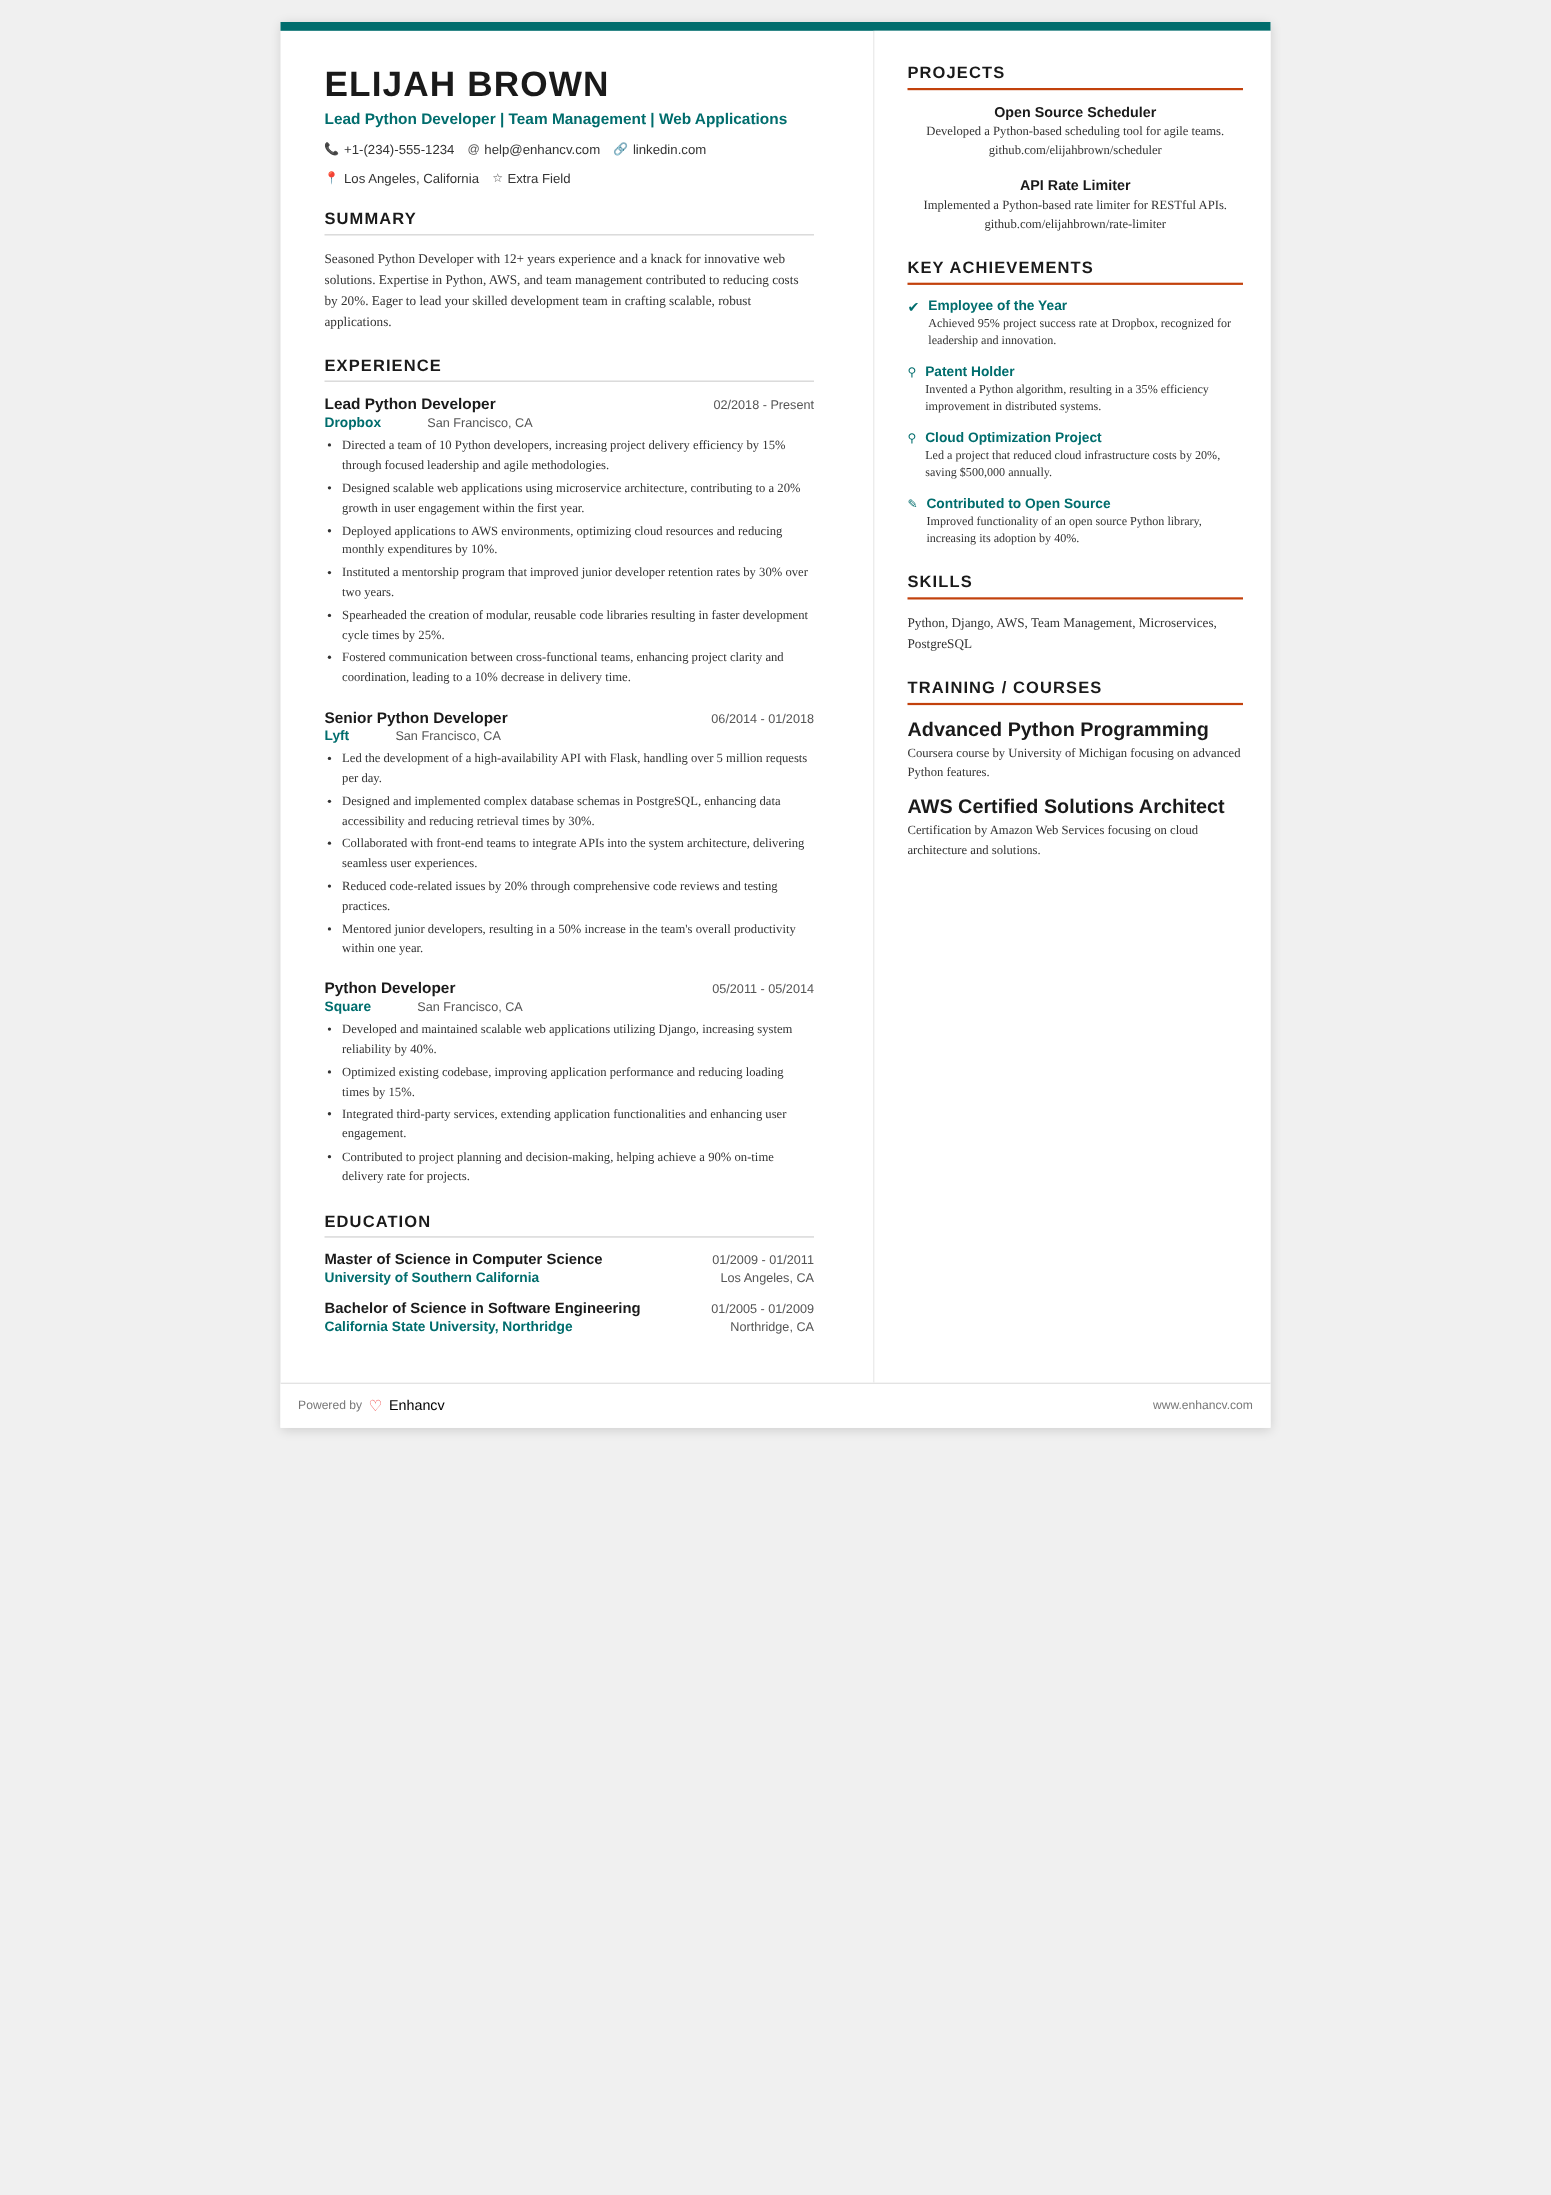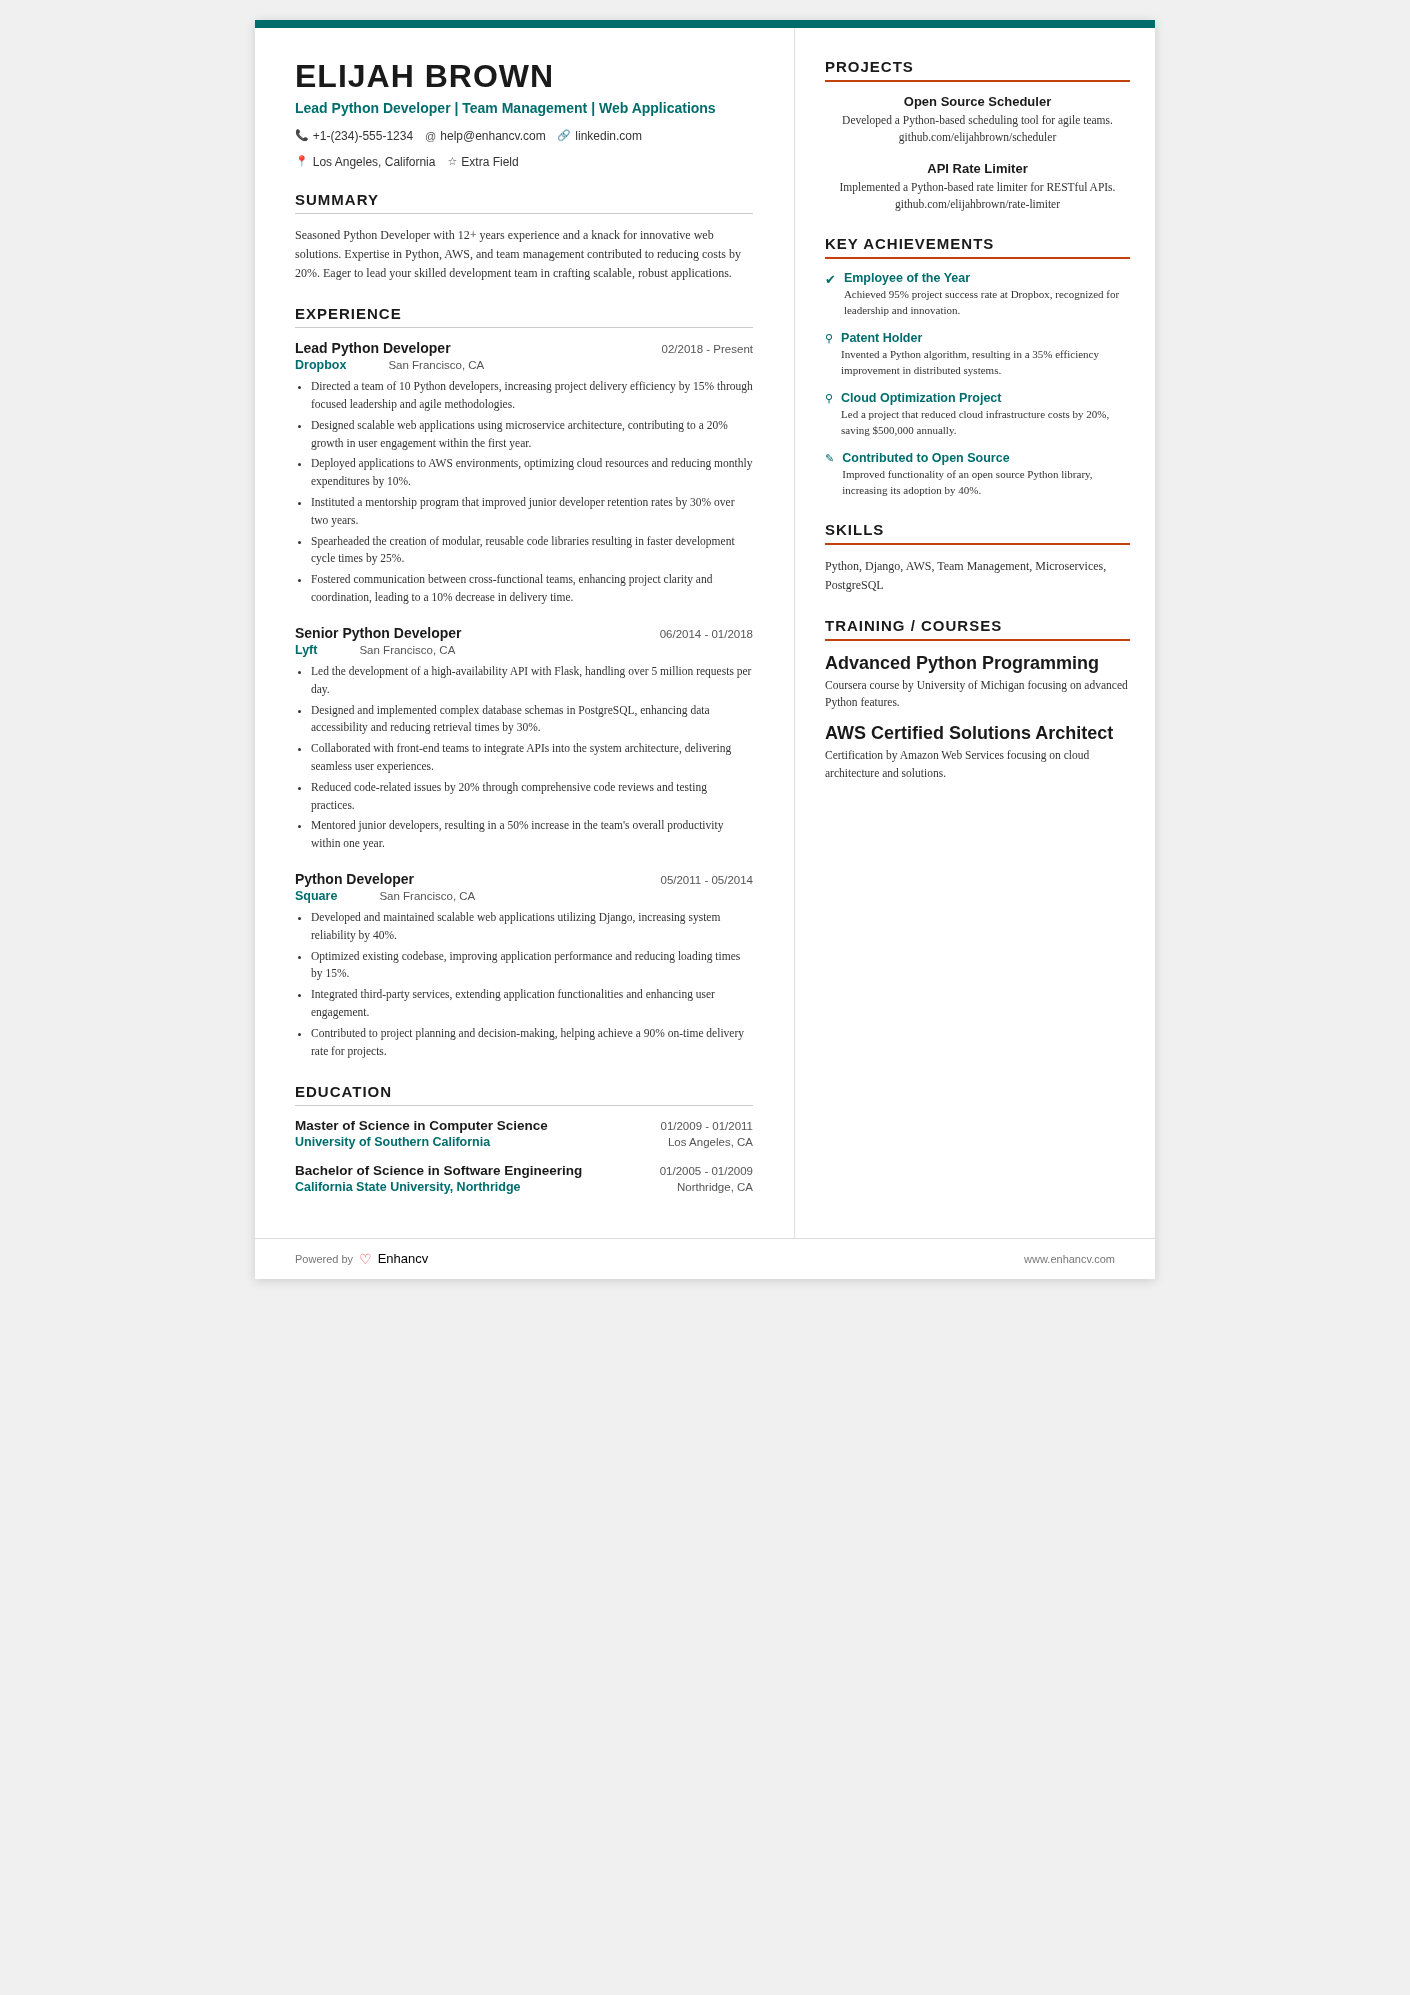--- a/index.html
+++ b/index.html
@@ -23,21 +23,21 @@
       height: 8px;
       background: #006d6d;
     }
     .resume-body {
       display: flex;
       flex: 1;
     }
     
     .left-col {
       flex: 0 0 60%;
-      padding: 30px 41px 30px 40px;
+      padding: 30px 54px 30px 40px;
       border-right: 1px solid #e0e0e0;
     }
     
     .right-col {
       flex: 0 0 40%;
       padding: 30px 25px 30px 30px;
       background: white;
     }
     
     .header-name {
@@ -257,21 +257,21 @@
     .training-desc {
       font-size: 11.5px;
       color: #333;
       line-height: 1.5;
     }
     
     .footer {
       display: flex;
       justify-content: space-between;
       align-items: center;
-      padding: 12px 40px;
+      padding: 12px 16px;
       border-top: 1px solid #ddd;
       background: white;
     }
     .footer-powered {
       display: flex;
       align-items: center;
       gap: 6px;
       font-size: 11px;
       color: #777;
       font-family: Arial, sans-serif;

